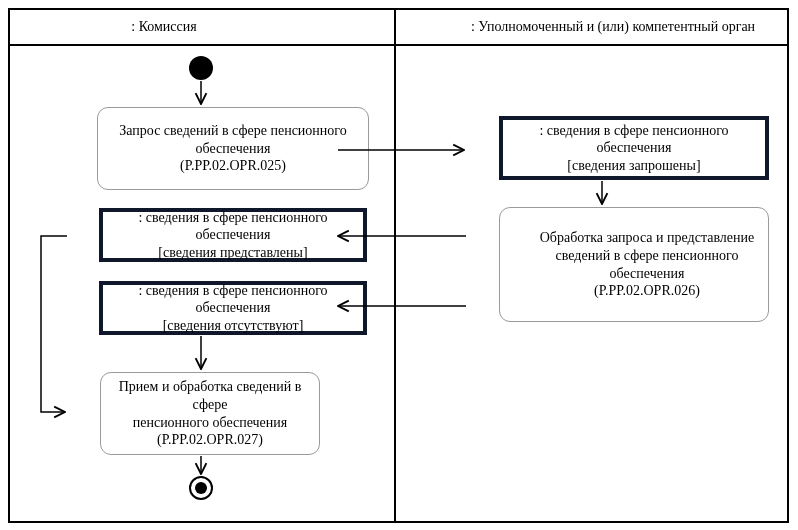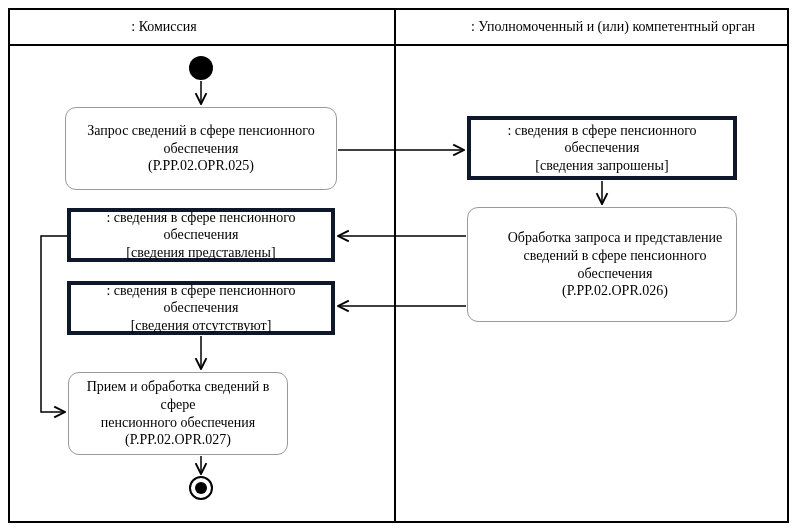--- a/index.html
+++ b/index.html
@@ -44,20 +44,21 @@
 
   .node {
     position: absolute;
     display: flex; align-items: center; justify-content: center;
     text-align: center;
     font-size: 14px;
     line-height: 1.26;
     white-space: pre-line;
     background: #ffffff;
     padding: 2px 6px;
+    margin-left: 32px;
   }
   .action {
     border: 1px solid #9a9a9a;
     border-radius: 11px;
   }
   .object {
     border: 4px solid #0f172a;
   }
   .n-action-request { left: 65px;  top: 107px; width: 272px; height: 83px; }
   .n-object-requested { left: 467px; top: 116px; width: 270px; height: 64px; }

